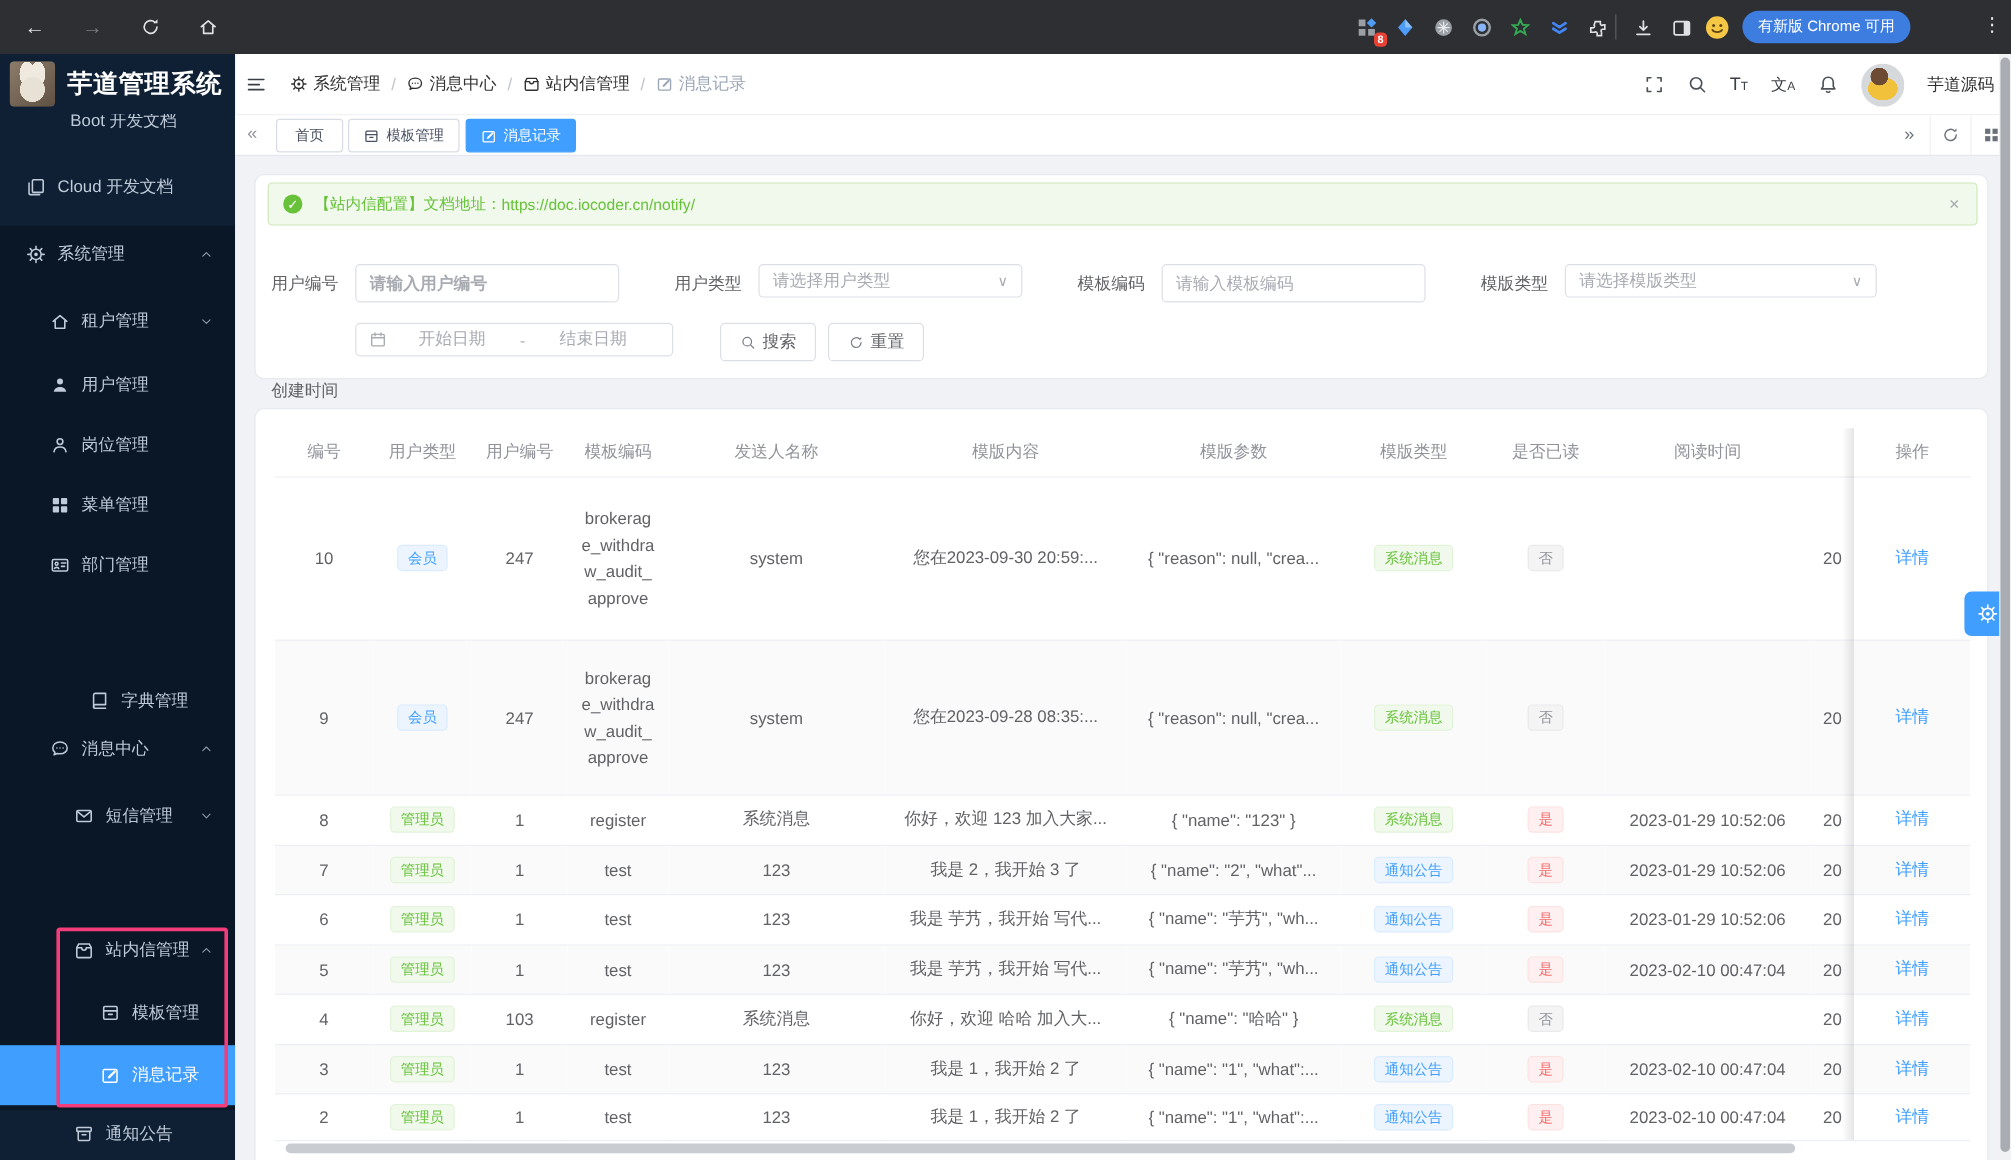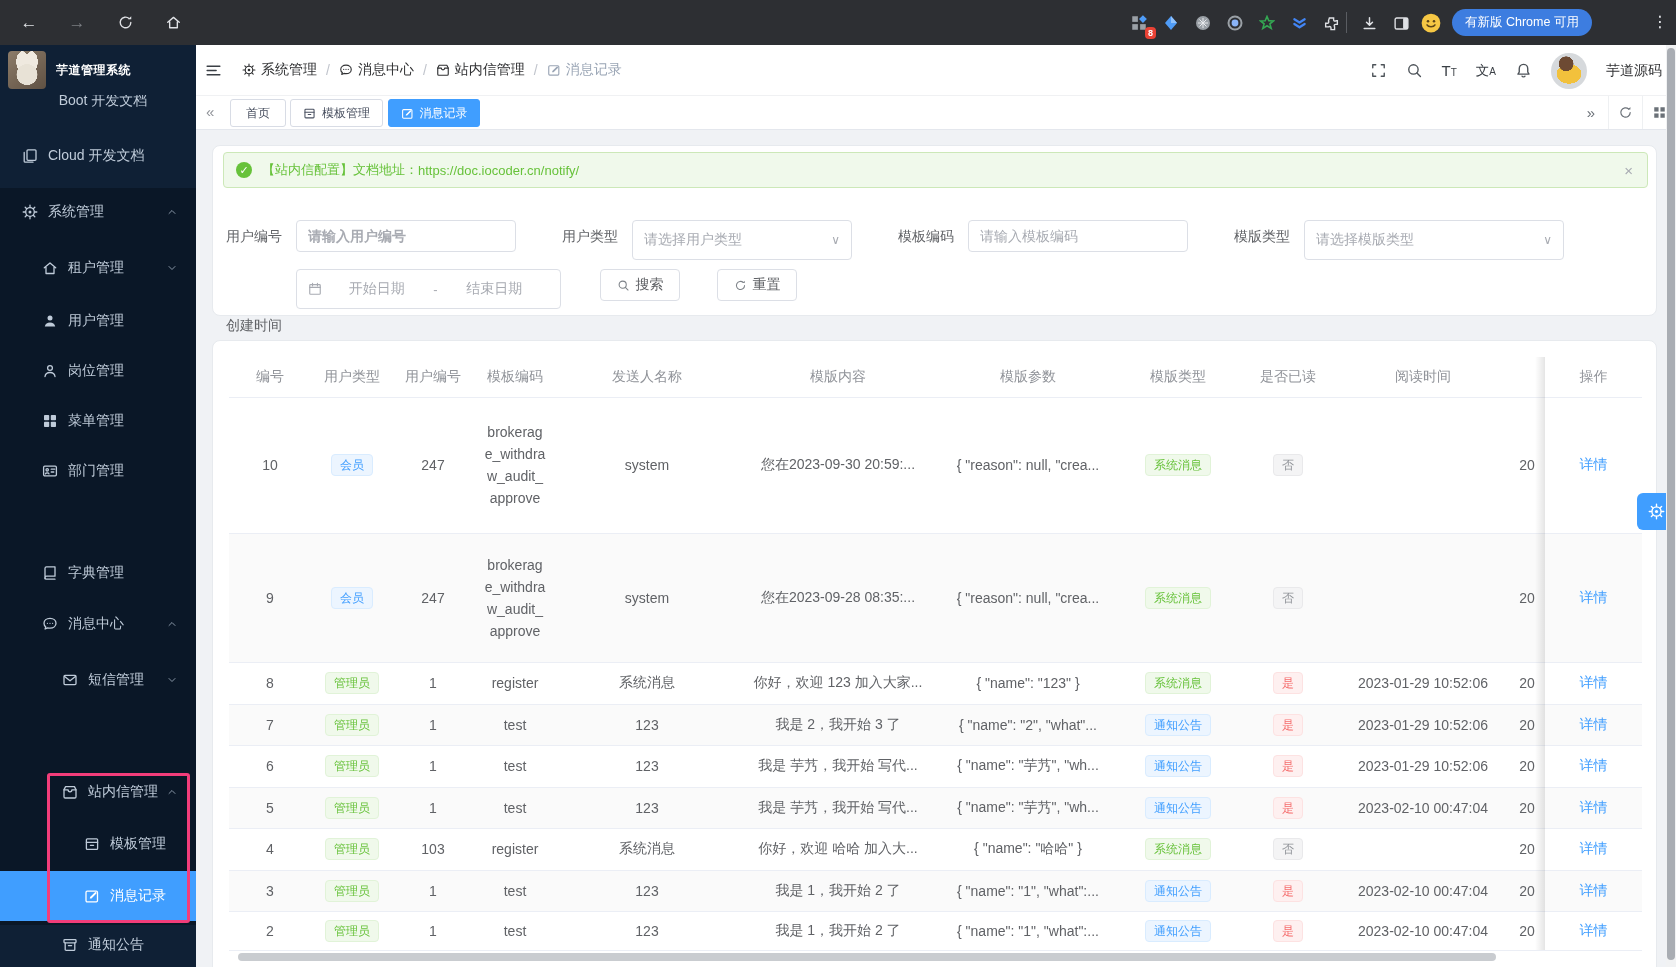--- a/index.html
+++ b/index.html
@@ -22,21 +22,21 @@
 
   
   #sidebar { position:absolute; left:0; top:45px; width:196px; height:922px; background:#0f2035; overflow:hidden; }
   #side-shade { position:absolute; left:0; top:143px; width:196px; height:737px; background:#0a1727; }
   #logo-row { position:absolute; left:0; top:0; width:196px; height:50px; background:#0f2035; z-index:5; display:flex; align-items:center; }
   #logo-img { width:38px; height:38px; margin-left:8px; border-radius:4px;
     background:radial-gradient(circle at 50% 62%, #e8e2d6 0 34%, transparent 35%),
                radial-gradient(ellipse 18% 30% at 38% 28%, #efe9df 0 90%, transparent 91%),
                radial-gradient(ellipse 18% 30% at 62% 28%, #efe9df 0 90%, transparent 91%),
                linear-gradient(140deg,#8d7c69,#5f5143); }
-  #logo-title { color:#fff; font-size:12px; font-weight:bold; margin-left:10px; letter-spacing:.5px; }
+  #logo-title { color:#fff; font-size:21px; font-weight:bold; margin-left:10px; letter-spacing:.5px; }
   #side-menu { position:absolute; left:0; top:50px; width:196px; height:872px; overflow:hidden; }
   .m-item { position:absolute; left:0; width:196px; height:50px; display:flex; align-items:center; color:#bfcbd9; font-size:14px; cursor:pointer; }
   .m-item .ico { font-size:16px; }
   .m-item .lbl { margin-left:10px; white-space:nowrap; }
   .m-item .chev { position:absolute; right:18px; font-size:12px; color:#8a98a8; }
   .m-item.active { background:#409eff; color:#fff; }
   #pink-box { position:absolute; left:47px; top:728px; width:143px; height:150px; border:3px solid #f23d7a; border-radius:3px; z-index:6; pointer-events:none; }
 
   
   #main { position:absolute; left:196px; top:45px; width:1480px; height:922px; background:#f0f2f5; }
@@ -75,21 +75,21 @@
   #alert { position:absolute; left:10px; top:6px; width:1425px; height:36px; background:#f0f9eb; border:1px solid #cce8b8; border-radius:4px; display:flex; align-items:center; }
   #alert .ok { width:16px; height:16px; border-radius:50%; background:#67c23a; color:#fff; font-size:11px; display:flex; align-items:center; justify-content:center; margin-left:12px; }
   #alert .a-txt { color:#67c23a; font-size:13px; margin-left:10px; }
   #alert .a-link { color:#67c23a; font-size:13px; cursor:pointer; }
   #alert .a-close { position:absolute; right:14px; color:#a8abb2; font-size:15px; cursor:pointer; }
 
   
   .f-label { position:absolute; width:56px; font-size:14px; color:#606266; text-align:right; line-height:32px; }
   .f-input { position:absolute; height:32px; border:1px solid #dcdfe6; border-radius:4px; background:#fff; font-size:14px; color:#606266; padding:0 11px; width:220px; outline:none; font-family:inherit; }
   .f-input::placeholder { color:#a8abb2; }
-  .f-select { position:absolute; height:40px; border:1px solid #dcdfe6; border-radius:4px; background:#fff; display:flex; align-items:center; padding:0 11px; }
+  .f-select { position:absolute; height:28px; border:1px solid #dcdfe6; border-radius:4px; background:#fff; display:flex; align-items:center; padding:0 11px; }
   .f-select .ph { flex:1; font-size:14px; color:#a8abb2; }
   .f-select .chev { color:#a8abb2; font-size:12px; }
   #date-range { left:83px; top:123px; width:265px; }
   #date-range .dph { font-size:14px; color:#a8abb2; flex:1; text-align:center; }
   #date-range .dsep { color:#a8abb2; font-size:13px; padding:0 2px; }
   #date-range .ico { color:#a8abb2; font-size:14px; }
   .f-btn { position:absolute; top:123px; height:32px; width:80px; border:1px solid #dcdfe6; border-radius:4px; background:#fff; color:#606266; font-size:14px; display:flex; align-items:center; justify-content:center; gap:6px; cursor:pointer; font-family:inherit; }
   .f-btn .ico { font-size:13px; color:#7d8288; }
 
   
@@ -287,21 +287,21 @@
       <div class="m-item" style="top: 351px;">
         <span class="ico" style="margin-left: 42px;">
           <svg viewBox="0 0 16 16" fill="none" stroke="currentColor" stroke-width="1.3" stroke-linecap="round" stroke-linejoin="round">
             <rect x="1.6" y="3.2" width="12.8" height="9.6" rx="1.2"></rect>
             <circle cx="5.2" cy="6.8" r="1.2"></circle>
             <path d="M3.4 10.8c.3-1.3 3.3-1.3 3.6 0M9.2 6.2h3.6M9.2 9h2.6"></path>
           </svg>
         </span>
         <span class="lbl">部门管理</span>
       </div>
-      <div class="m-item" style="top: 453px;">
+      <div class="m-item" style="top: 464px; padding-left: 33px;">
         <span class="ico" style="margin-left: 42px;">
           <svg viewBox="0 0 16 16" fill="none" stroke="currentColor" stroke-width="1.3" stroke-linecap="round" stroke-linejoin="round">
             <path d="M3 13.8V3.2A1.5 1.5 0 0 1 4.5 1.8H13v9.4H4.6A1.6 1.6 0 0 0 3 12.8z"></path>
             <path d="M3 12.8a1.5 1.5 0 0 0 1.6 1.4H13"></path>
           </svg>
         </span>
         <span class="lbl">字典管理</span>
       </div>
       <div class="m-item" style="top: 504px;">
         <span class="ico" style="margin-left: 42px;">
@@ -544,21 +544,21 @@
     </div>
     <button class="f-btn" style="left:387px;">
       <span class="ico" id="i-search2">
           <svg viewBox="0 0 16 16" fill="none" stroke="currentColor" stroke-width="1.3" stroke-linecap="round" stroke-linejoin="round">
             <circle cx="7" cy="7" r="4.4"></circle>
             <path d="M10.3 10.3 13.6 13.6"></path>
           </svg>
         </span>
       <span>搜索</span>
     </button>
-    <button class="f-btn" style="left:504px;">
+    <button class="f-btn" style="left:477px;">
       <span class="ico" id="i-refresh3">
           <svg viewBox="0 0 16 16" fill="none" stroke="currentColor" stroke-width="1.3" stroke-linecap="round" stroke-linejoin="round">
             <path d="M13 8a5 5 0 1 1-1.6-3.7"></path>
             <path d="M13.2 2.2v2.6h-2.6" fill="currentColor" stroke="none"></path>
           </svg>
         </span>
       <span>重置</span>
     </button>
   </section>
 

